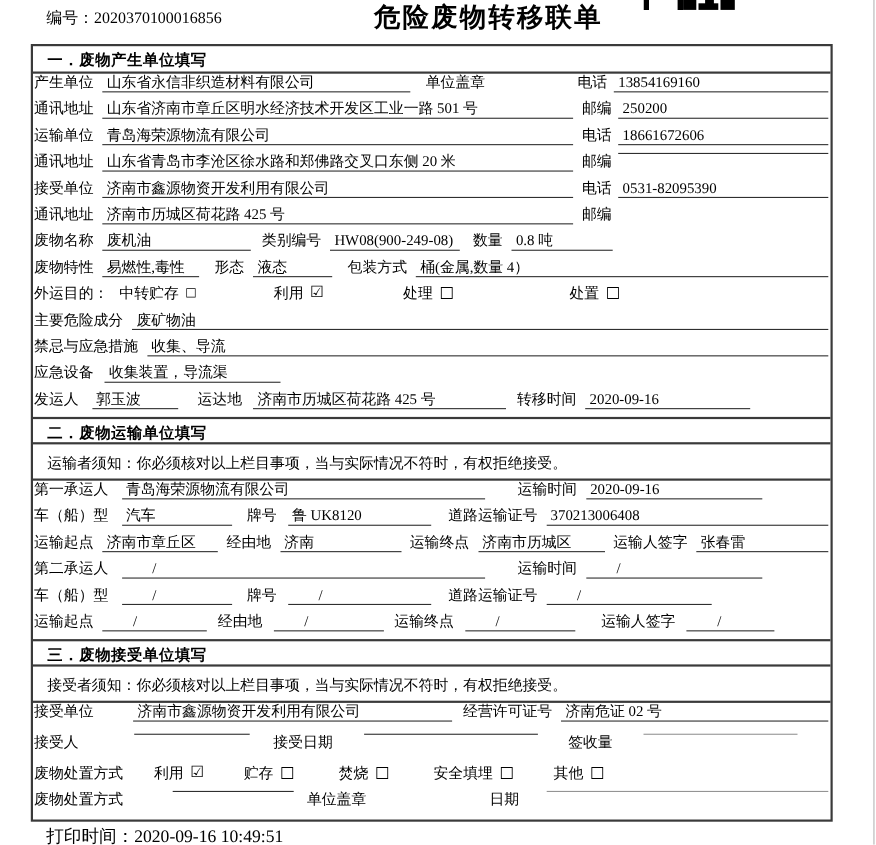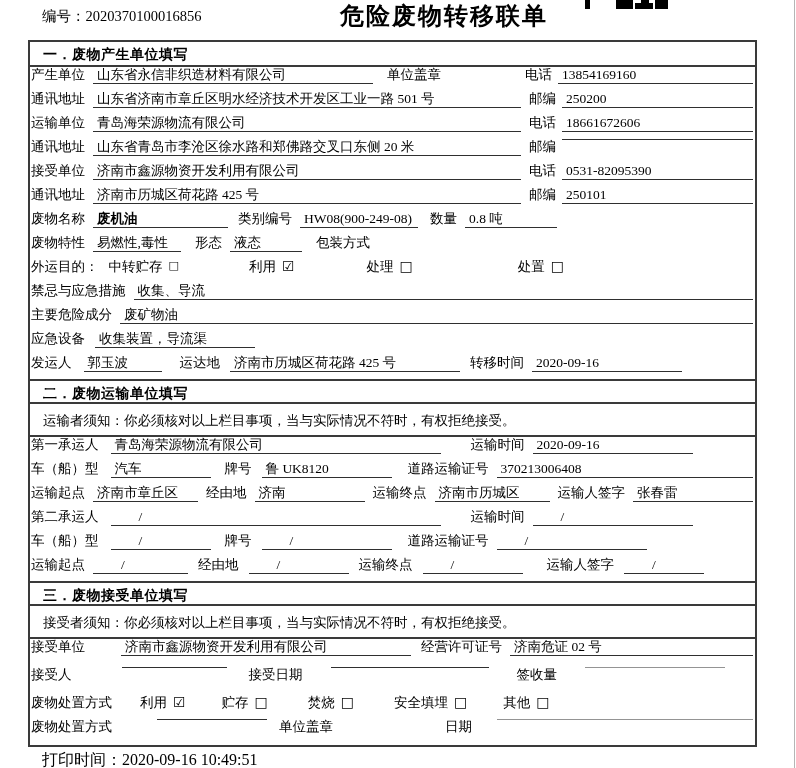--- a/index.html
+++ b/index.html
@@ -87,60 +87,60 @@
     <span class="lb">接受单位</span>
     <span class="u" style="width:428px;margin-left:8px;">济南市鑫源物资开发利用有限公司</span>
     <span class="lb" style="margin-left:8px;">电话</span>
     <span class="u fill" style="margin-left:6px;">0531-82095390</span>
   </div>
 
   <div class="row">
     <span class="lb">通讯地址</span>
     <span class="u" style="width:428px;margin-left:8px;">济南市历城区荷花路 425 号</span>
     <span class="lb" style="margin-left:8px;">邮编</span>
-    <span class="u fill" style="margin-left:6px;">250101</span>
   </div>
 
   <div class="row">
     <span class="lb">废物名称</span>
-    <span class="u" style="width:135px;margin-left:8px;font-weight:bold;">废机油</span>
+    <span class="u" style="width:135px;margin-left:8px;">废机油</span>
     <span class="lb" style="margin-left:10px;">类别编号</span>
     <span class="u" style="width:118px;margin-left:8px;">HW08(900-249-08)</span>
     <span class="lb" style="margin-left:12px;">数量</span>
     <span class="u" style="width:92px;margin-left:8px;">0.8 吨</span>
   </div>
 
   <div class="row">
     <span class="lb">废物特性</span>
     <span class="u" style="width:88px;margin-left:8px;">易燃性,毒性</span>
     <span class="lb" style="margin-left:14px;">形态</span>
     <span class="u" style="width:72px;margin-left:8px;">液态</span>
     <span class="lb" style="margin-left:14px;">包装方式</span>
+    <span class="u fill" style="margin-left:8px;">桶(金属,数量 4）</span>
   </div>
 
   <div class="row">
     <span class="lb">外运目的：</span>
     <span class="lb" style="margin-left:10px;">中转贮存</span>
     <span class="cb sm" style="margin-left:6px;">□</span>
     <span class="lb" style="margin-left:70px;">利用</span>
     <span class="cb" style="margin-left:6px;">☑</span>
     <span class="lb" style="margin-left:72px;">处理</span>
     <span class="cb" style="margin-left:6px;">□</span>
     <span class="lb" style="margin-left:105px;">处置</span>
     <span class="cb" style="margin-left:6px;">□</span>
   </div>
 
   <div class="row">
+    <span class="lb">主要危险成分</span>
+    <span class="u fill" style="margin-left:8px;">废矿物油</span>
+  </div>
+
+  <div class="row">
     <span class="lb">禁忌与应急措施</span>
     <span class="u fill" style="margin-left:8px;">收集、导流</span>
-  </div>
-
-  <div class="row">
-    <span class="lb">主要危险成分</span>
-    <span class="u fill" style="margin-left:8px;">废矿物油</span>
   </div>
 
   <div class="row">
     <span class="lb">应急设备</span>
     <span class="u" style="width:160px;margin-left:10px;">收集装置，导流渠</span>
   </div>
 
   <div class="row">
     <span class="lb">发运人</span>
     <span class="u" style="width:78px;margin-left:12px;">郭玉波</span>

